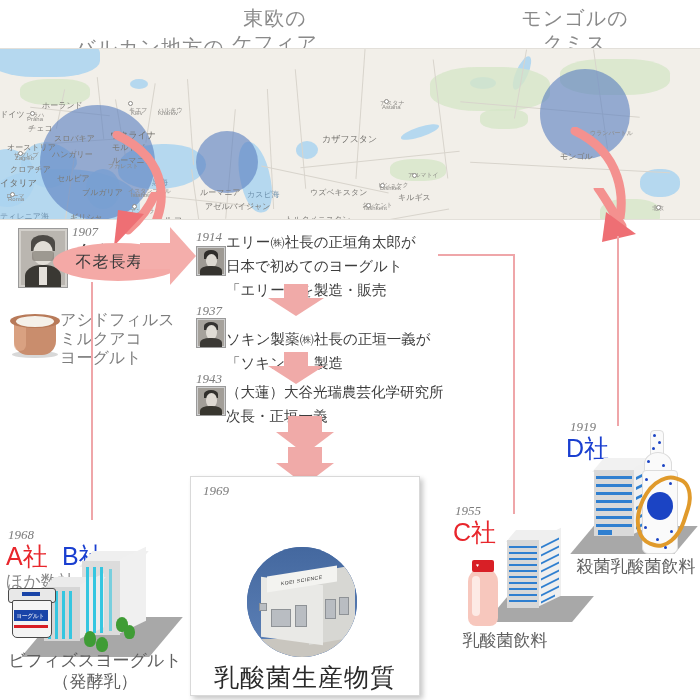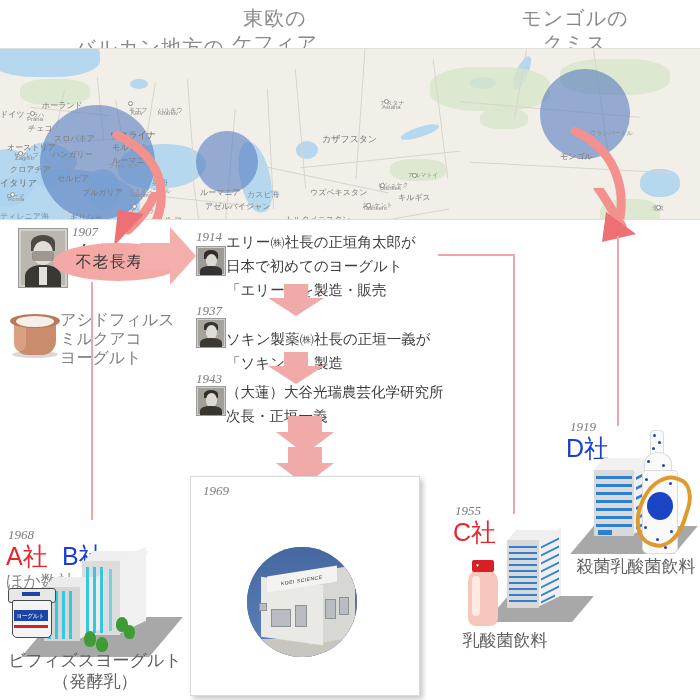--- a/index.html
+++ b/index.html
@@ -402,20 +402,21 @@
     <div class="b1"></div>
     <div class="roof"></div>
     <div class="logo">KOEI SCIENCE</div>
     <div class="w" style="left:24px;top:62px;width:18px;height:16px;"></div>
     <div class="w" style="left:48px;top:58px;width:10px;height:20px;"></div>
     <div class="w" style="left:78px;top:52px;width:9px;height:18px;"></div>
     <div class="w" style="left:92px;top:50px;width:8px;height:16px;"></div>
     <div class="w" style="left:12px;top:56px;width:6px;height:6px;"></div>
   </div>
 
+  <div id="nyusan">乳酸菌生産物質</div>
 </div>
 
 <div class="co-year" style="left:8px;top:527px;">1968</div>
 <div class="co-name" style="left:6px;top:540px;color:#e8262c;">A社</div>
 <div class="co-name" style="left:62px;top:540px;color:#1a3fd0;">B社</div>
 <div class="co-sub" style="left:6px;top:570px;">ほか数社</div>
 
 <div class="iso" style="left:30px;top:545px;width:140px;height:115px;">
   <div class="shadow" style="left:8px;top:72px;width:128px;height:40px;transform:skewX(-40deg);background:#a8a8a8;"></div>
 

